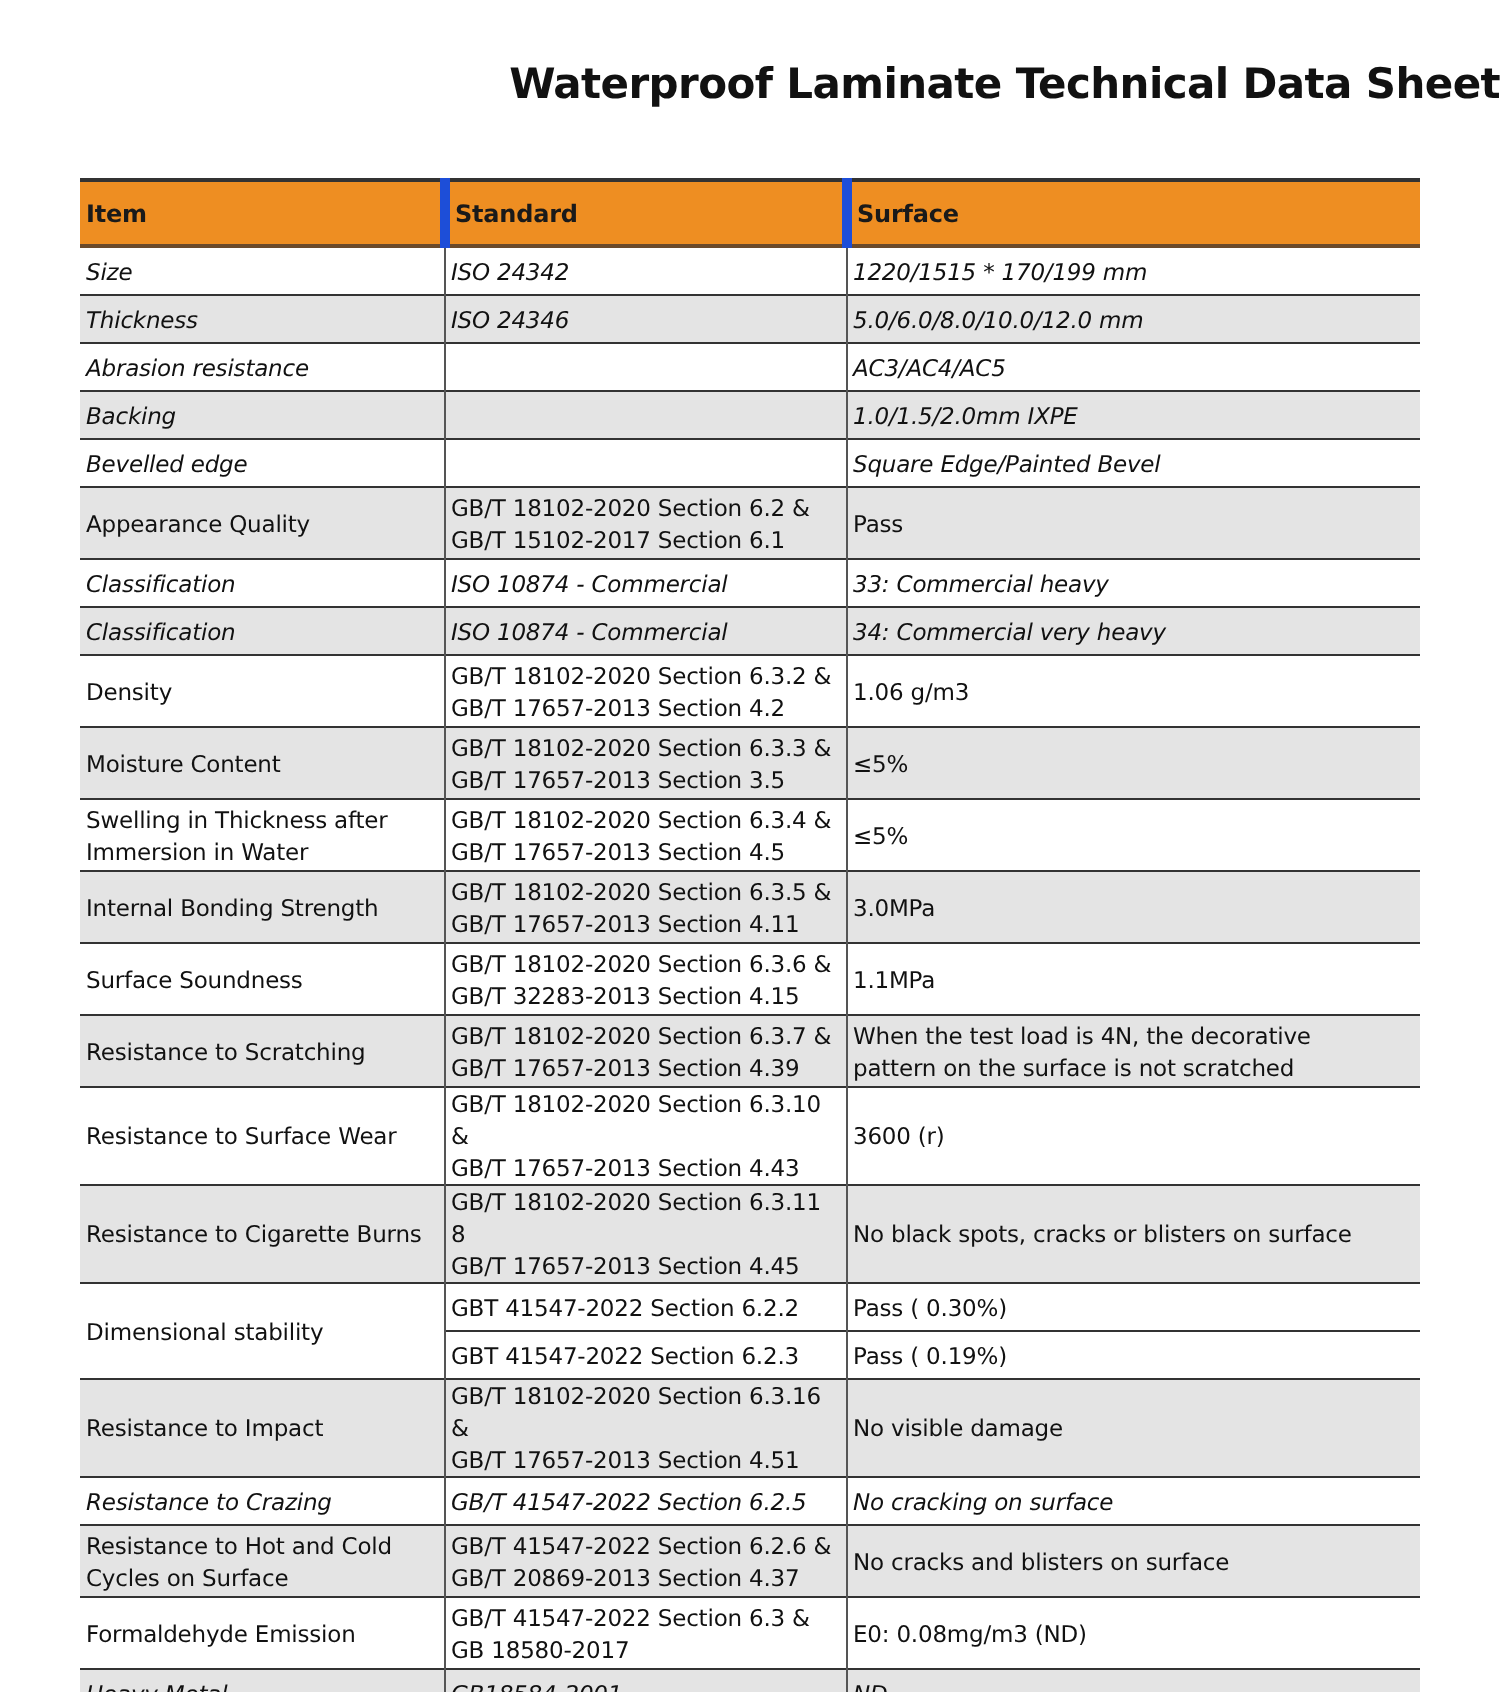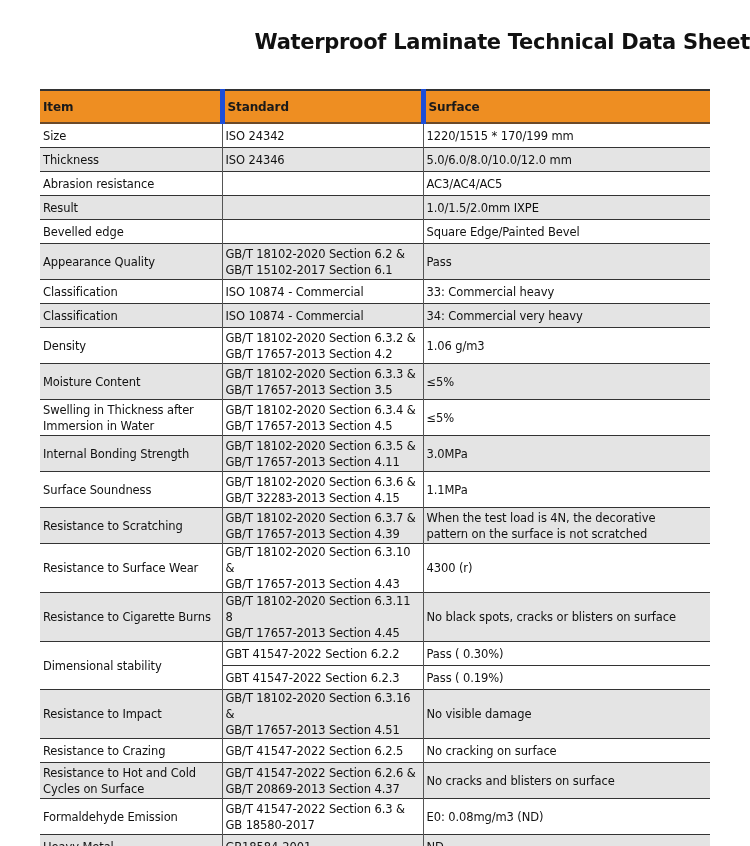--- a/index.html
+++ b/index.html
@@ -16,21 +16,21 @@
   table.sheet col.c3 { width: 287px; }
   table.sheet th, table.sheet td { padding: 0 2px 0 3px; vertical-align: middle;
                 text-align: left; line-height: 16px; }
   table.sheet thead tr { background: #EE8E22; border-top: 2px solid #333; border-bottom: 2px solid #6b4a2a; }
   table.sheet th { height: 31px; font-weight: bold; font-size: 12px; color: #1a1a1a; }
   table.sheet th + th, table.sheet td + td { border-left: 5px solid #1d4ed8; }
   table.sheet td.std, table.sheet td.res { border-left: 1px solid #555; }
   table.sheet tbody tr { border-bottom: 1px solid #333; }
   table.sheet tbody tr.shade { background: #e4e4e4; }
   table.sheet tbody tr.last { border-bottom: 3px solid #333; }
-  tr.h1 td { height: 23px; }
+  tr.h1 td { height: 23px; font-style: italic; }
   tr.h2 td { height: 35px; }
   tr.sub td { height: 23px; }
 </style>
 </head>
 <body>
 
 <div class="title">Waterproof Laminate Technical Data Sheet</div>
 
 <table class="sheet">
   <colgroup>
@@ -55,21 +55,21 @@
         <td>Thickness</td>
         <td class="std">ISO 24346</td>
         <td class="res">5.0/6.0/8.0/10.0/12.0 mm</td>
       </tr>
       <tr class="h1">
         <td>Abrasion resistance</td>
         <td class="std"></td>
         <td class="res">AC3/AC4/AC5</td>
       </tr>
       <tr class="h1 shade">
-        <td>Result</td>
+        <td>Backing</td>
         <td class="std"></td>
         <td class="res">1.0/1.5/2.0mm IXPE</td>
       </tr>
       <tr class="h1">
         <td>Bevelled edge</td>
         <td class="std"></td>
         <td class="res">Square Edge/Painted Bevel</td>
       </tr>
       <tr class="h2 shade">
         <td>Appearance Quality</td>
@@ -142,21 +142,21 @@
           <div>When the test load is 4N, the decorative</div>
           <div>pattern on the surface is not scratched</div>
         </td>
       </tr>
       <tr class="h2">
         <td>Resistance to Surface Wear</td>
         <td class="std">
           <div>GB/T 18102-2020 Section 6.3.10 &amp;</div>
           <div>GB/T 17657-2013 Section 4.43</div>
         </td>
-        <td class="res">4300 (r)</td>
+        <td class="res">3600 (r)</td>
       </tr>
       <tr class="h2 shade">
         <td>Resistance to Cigarette Burns</td>
         <td class="std">
           <div>GB/T 18102-2020 Section 6.3.11 8</div>
           <div>GB/T 17657-2013 Section 4.45</div>
         </td>
         <td class="res">No black spots, cracks or blisters on surface</td>
       </tr>
       <tr class="sub">

